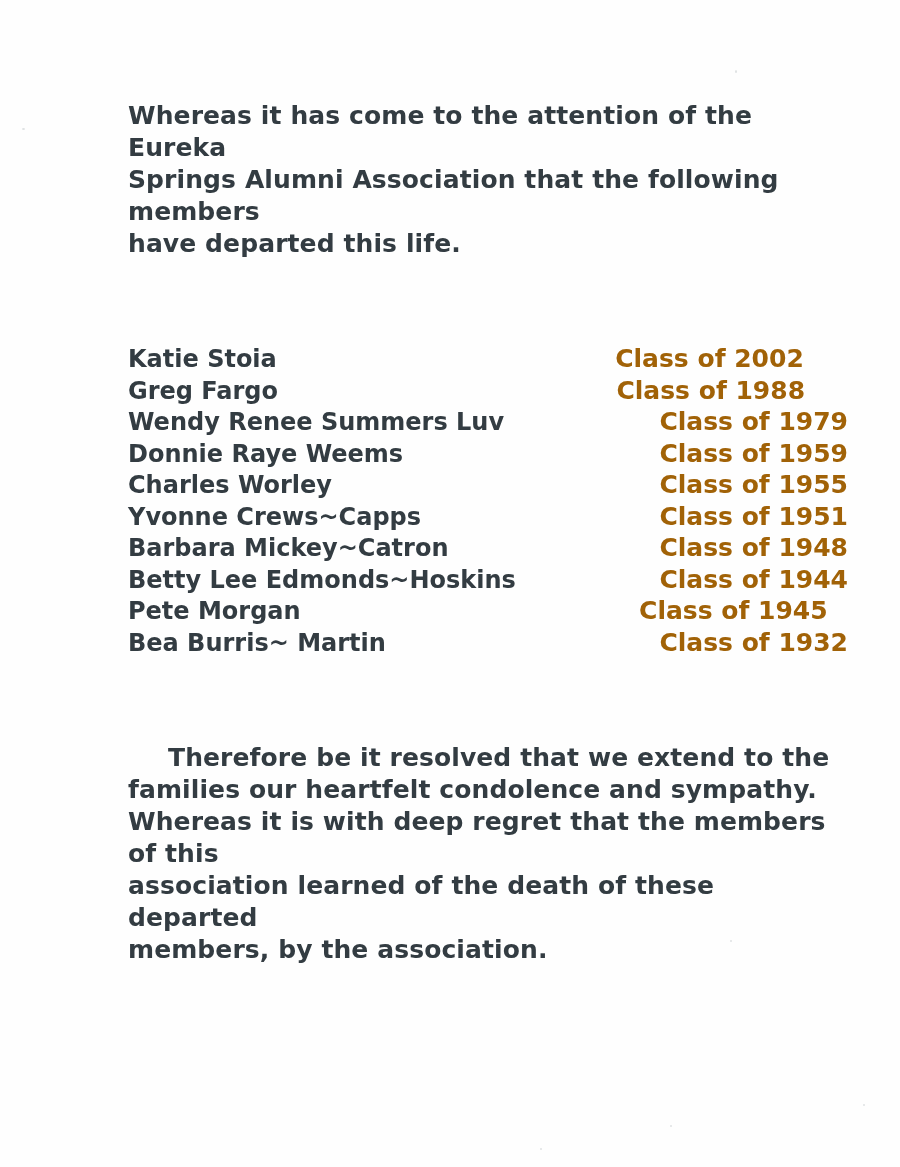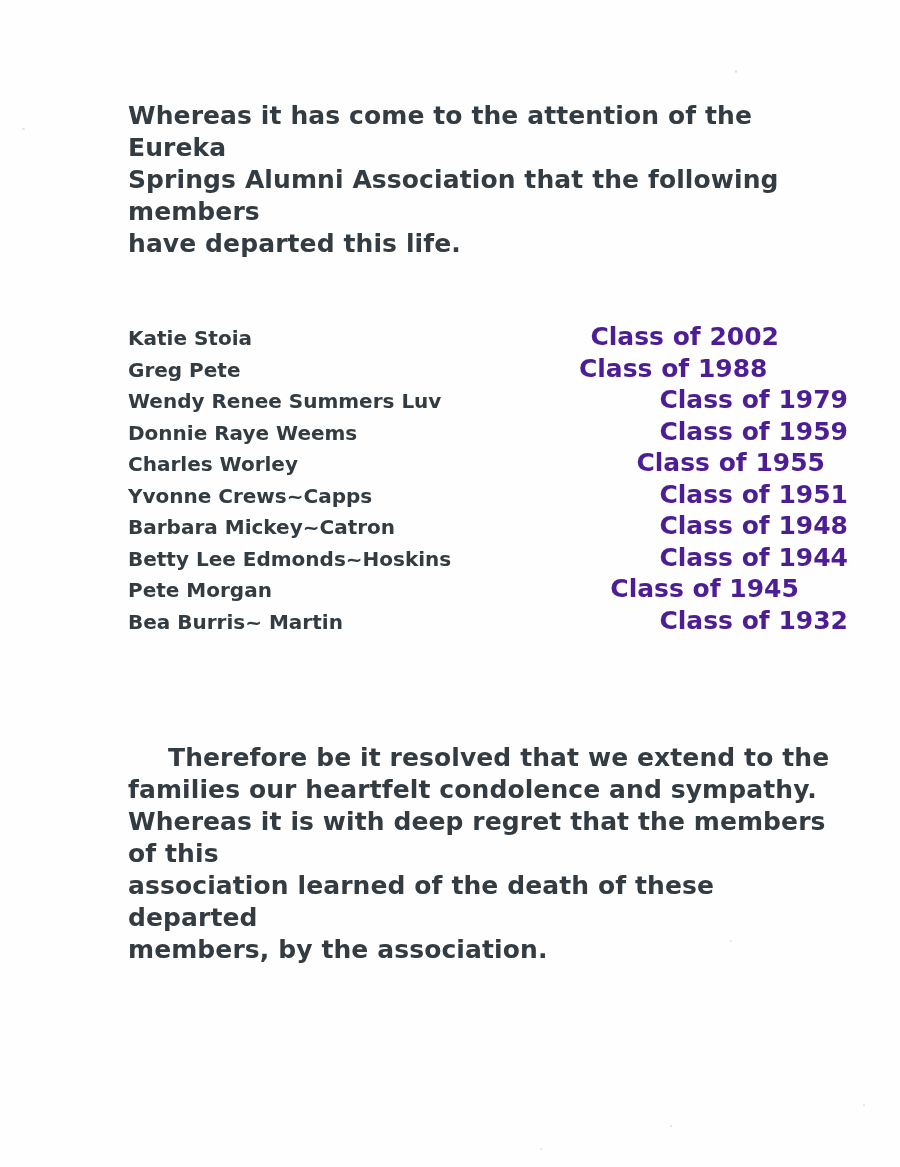--- a/index.html
+++ b/index.html
@@ -58,36 +58,37 @@
   }
 
   .member-row {
     display: flex;
     align-items: baseline;
     height: 31.5px;
   }
 
   .member-name {
     color: #333c42;
-    font-size: 20px;
+    font-size: 24px;
     font-weight: bold;
     line-height: 31.5px;
     white-space: pre;
     text-align: center;
   }
 
   .member-class {
-    color: #4c1d95;
+    color: #a16207;
     font-size: 25px;
     font-weight: bold;
     line-height: 31.5px;
     white-space: pre;
     margin-left: auto;
     
     padding-right: 0;
+    margin-top: 22px;
   }
 
   .class-col {
     width: 527px;
     display: flex;
     justify-content: flex-end;
   }
 
   
   .closing {
@@ -120,21 +121,21 @@
 have departed this life.</p>
 
     <div class="member-list">
       <div class="member-row">
         <span class="member-name">Katie Stoia</span>
         <span class="class-col">
             <span class="member-class">Class of 2002</span>
           </span>
       </div>
       <div class="member-row">
-        <span class="member-name">Greg Pete</span>
+        <span class="member-name">Greg Fargo</span>
         <span class="class-col">
             <span class="member-class">Class of 1988</span>
           </span>
       </div>
       <div class="member-row">
         <span class="member-name">Wendy Renee Summers Luv</span>
         <span class="class-col">
             <span class="member-class">Class of 1979</span>
           </span>
       </div>

